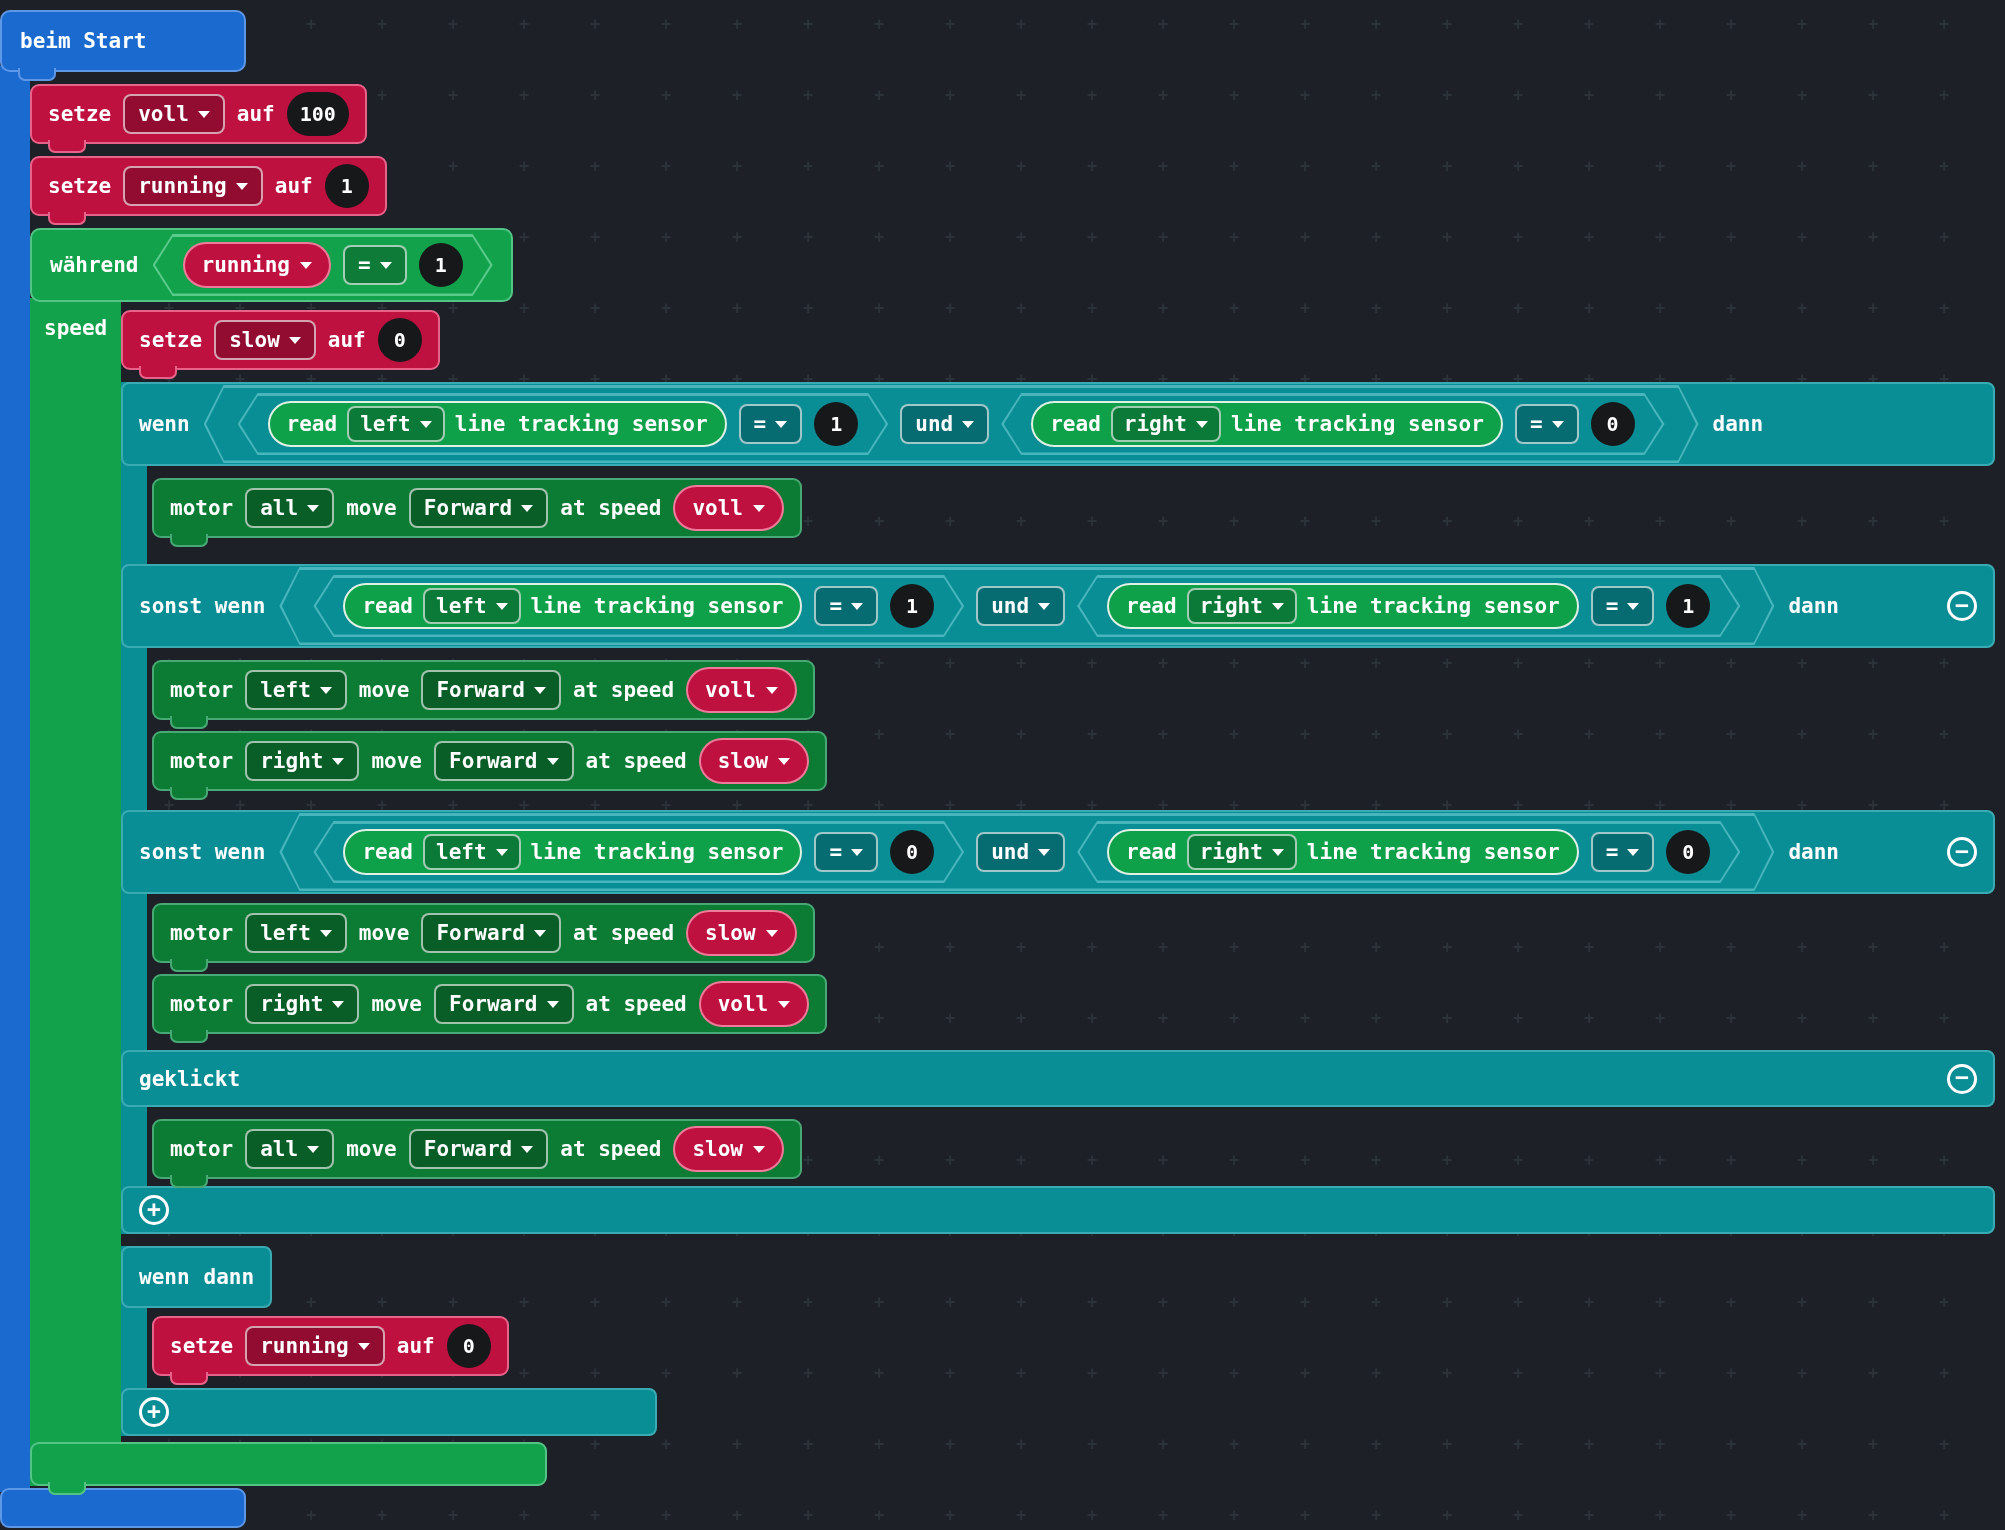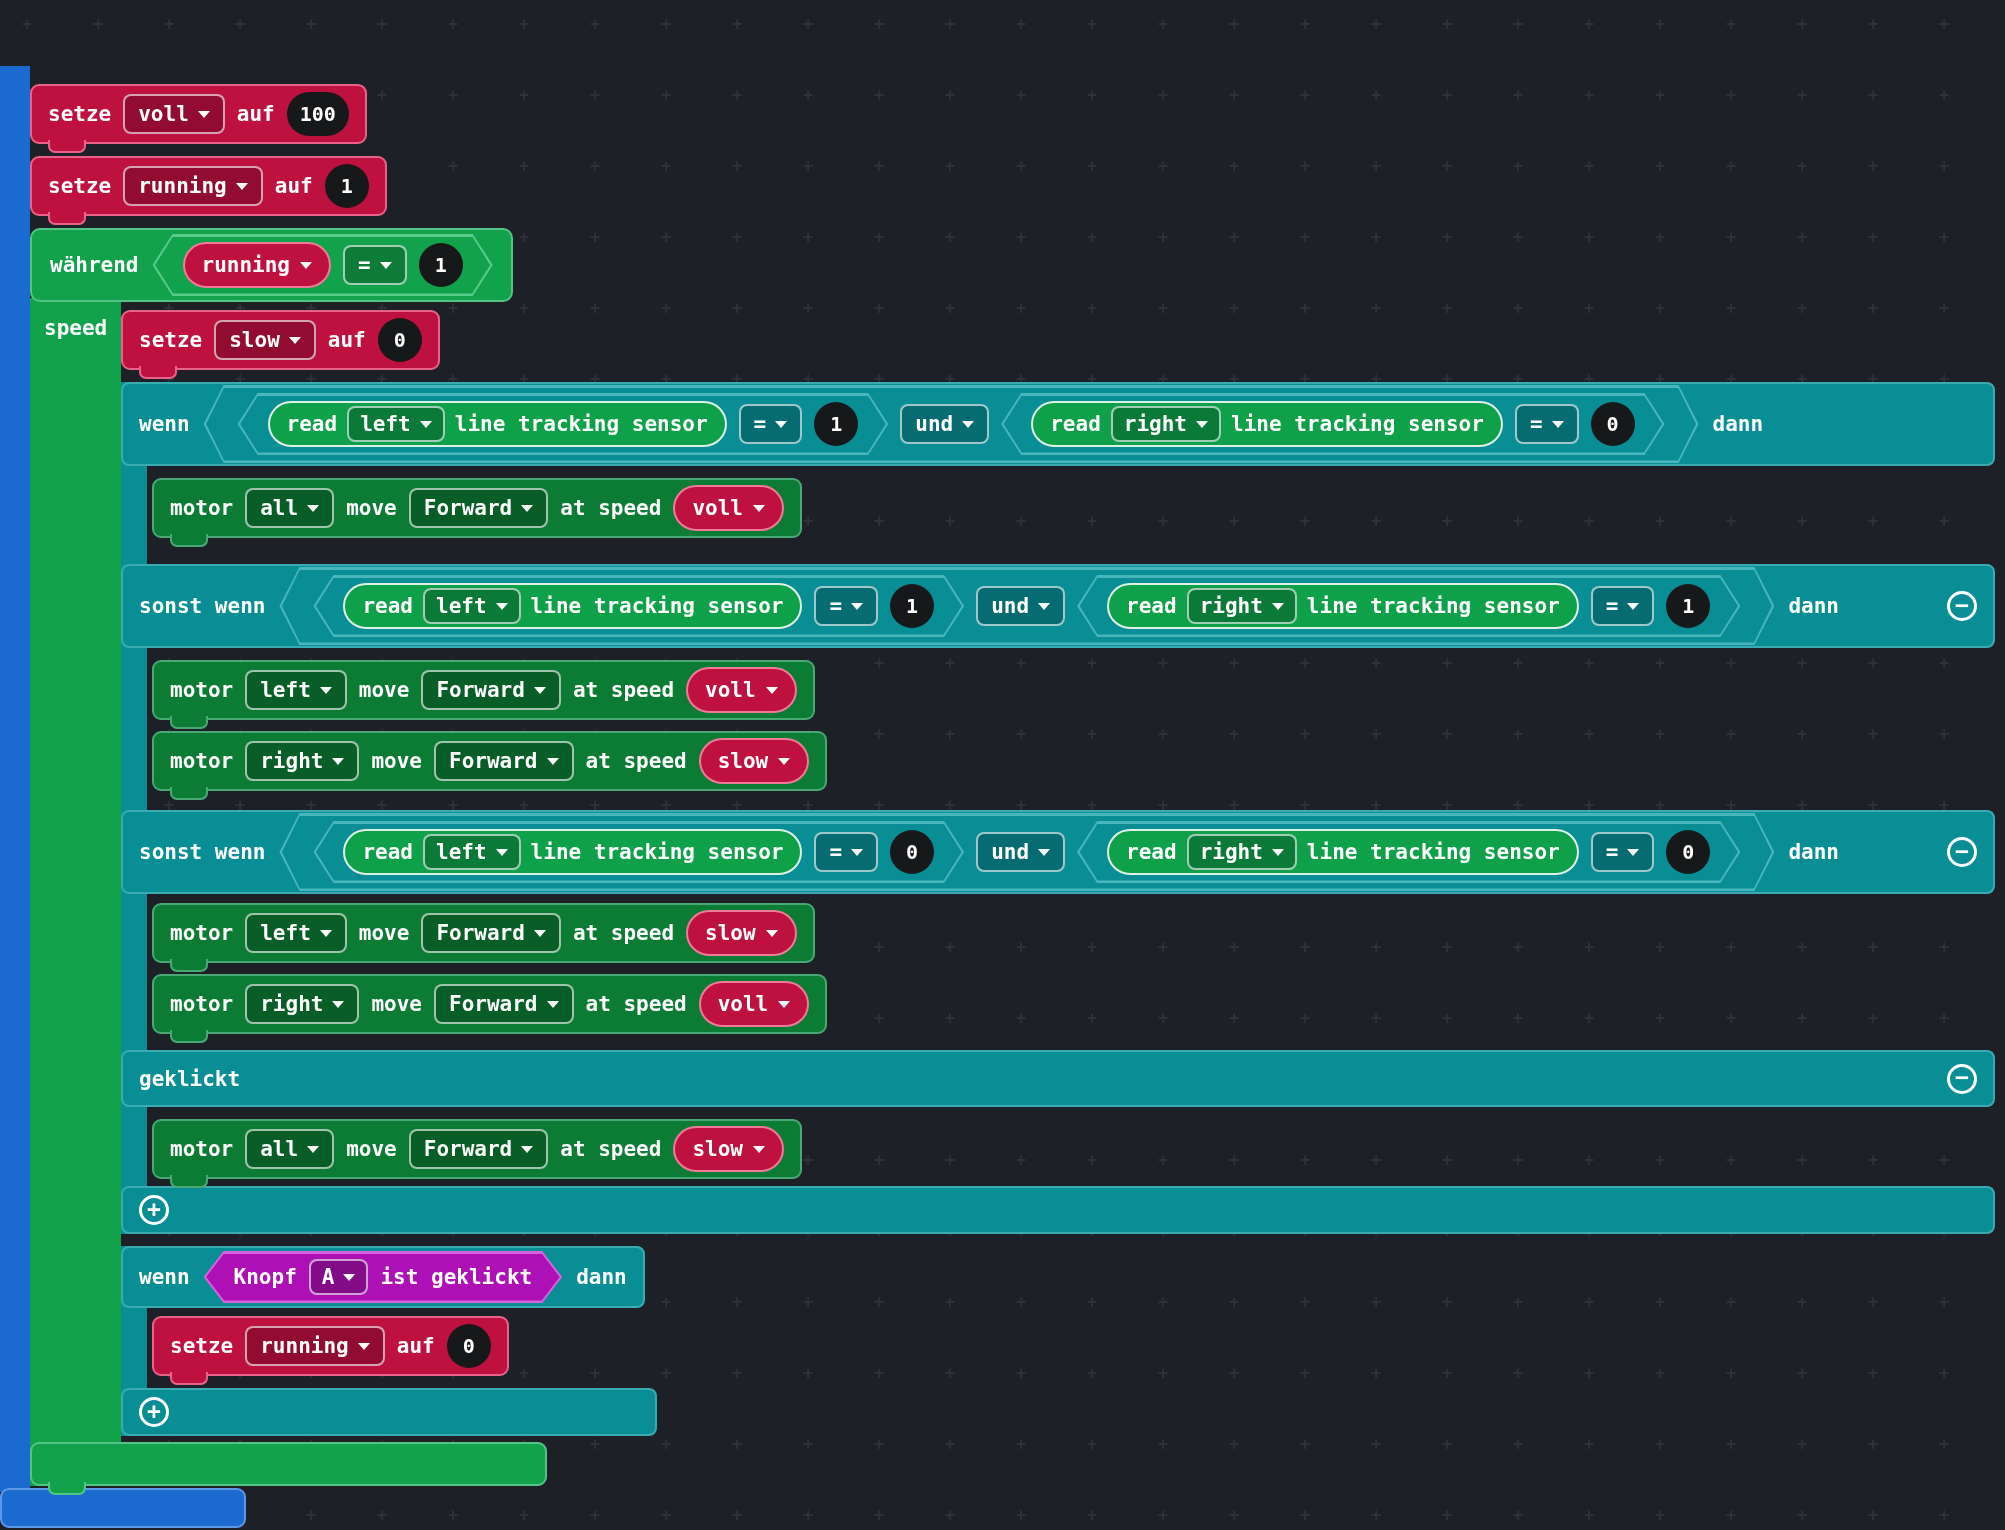--- a/index.html
+++ b/index.html
@@ -706,20 +706,23 @@
       <span class="grid-plus" style="left: 1518px; top: 1515px;">+</span>
       <span class="grid-plus" style="left: 1589px; top: 1515px;">+</span>
       <span class="grid-plus" style="left: 1660px; top: 1515px;">+</span>
       <span class="grid-plus" style="left: 1731px; top: 1515px;">+</span>
       <span class="grid-plus" style="left: 1802px; top: 1515px;">+</span>
       <span class="grid-plus" style="left: 1873px; top: 1515px;">+</span>
       <span class="grid-plus" style="left: 1944px; top: 1515px;">+</span>
     </div>
 
   <div class="wall blue-wall" style="left:0;top:66px;width:30px;height:1426px"></div>
+  <div class="chead blue" style="left:0;top:10px;width:246px;height:62px">
+    <span>beim Start</span>
+  </div>
   <div class="cfoot blue" style="left:0;top:1488px;width:246px;height:40px"></div>
 
   <div class="stmt crimson" style="left:30px;top:84px">
     <span>setze</span>
     <span class="dd">
       <span>voll</span>
       <i class="caret"></i>
     </span>
     <span>auf</span>
     <span class="num">100</span>
@@ -1003,28 +1006,20 @@
     </span>
   </div>
 
   <div class="bar" style="left:121px;top:1186px;width:1874px;height:48px">
     <span class="cbtn">+</span>
   </div>
 
   <div class="wall teal-wall" style="left:121px;top:1246px;width:26px;height:190px"></div>
   <div class="bar" style="left:121px;top:1246px;height:62px">
     <span>wenn</span>
-    <span class="hex hex-mag">
-      <span>Knopf</span>
-      <span class="dd dd-sm">
-        <span>A</span>
-        <i class="caret"></i>
-      </span>
-      <span>ist geklickt</span>
-    </span>
     <span>dann</span>
   </div>
 
   <div class="stmt crimson" style="left:152px;top:1316px">
     <span>setze</span>
     <span class="dd">
       <span>running</span>
       <i class="caret"></i>
     </span>
     <span>auf</span>

